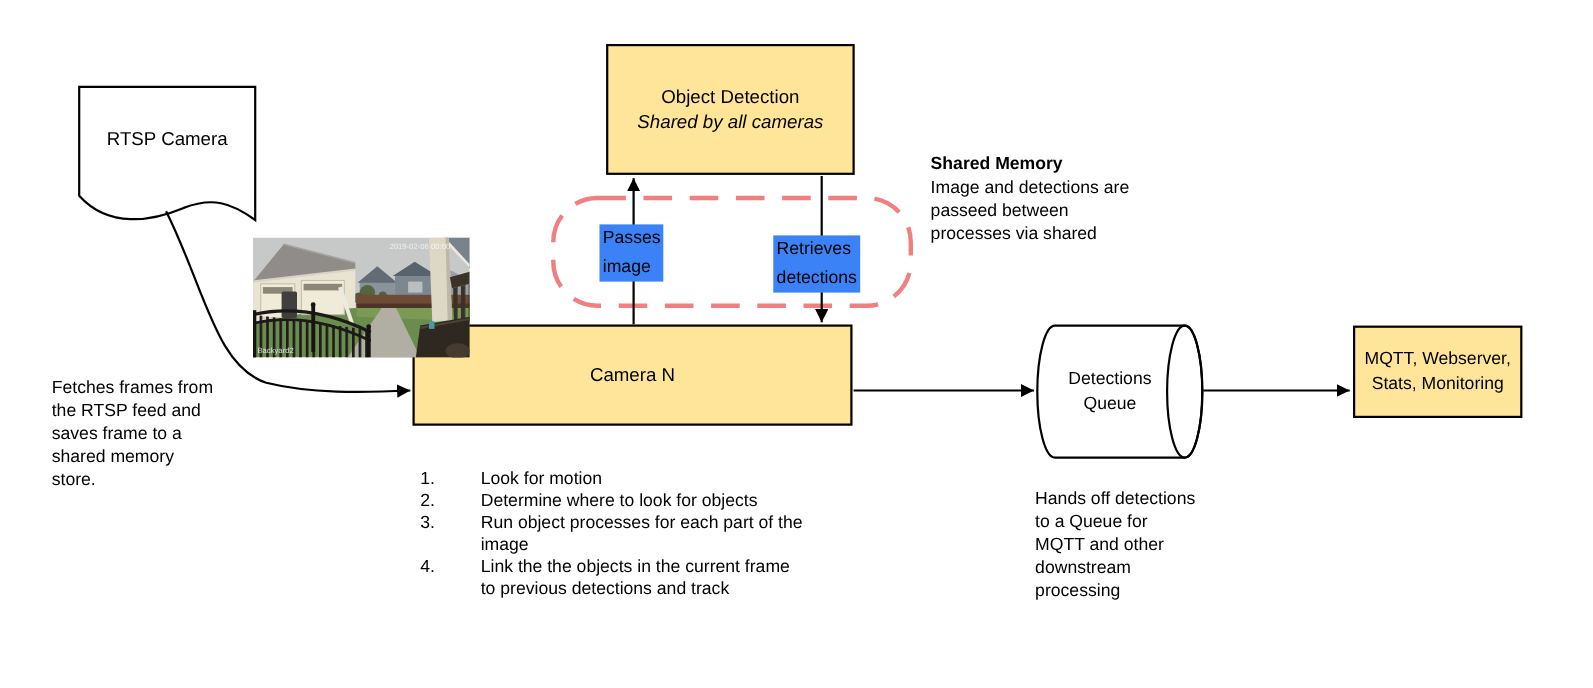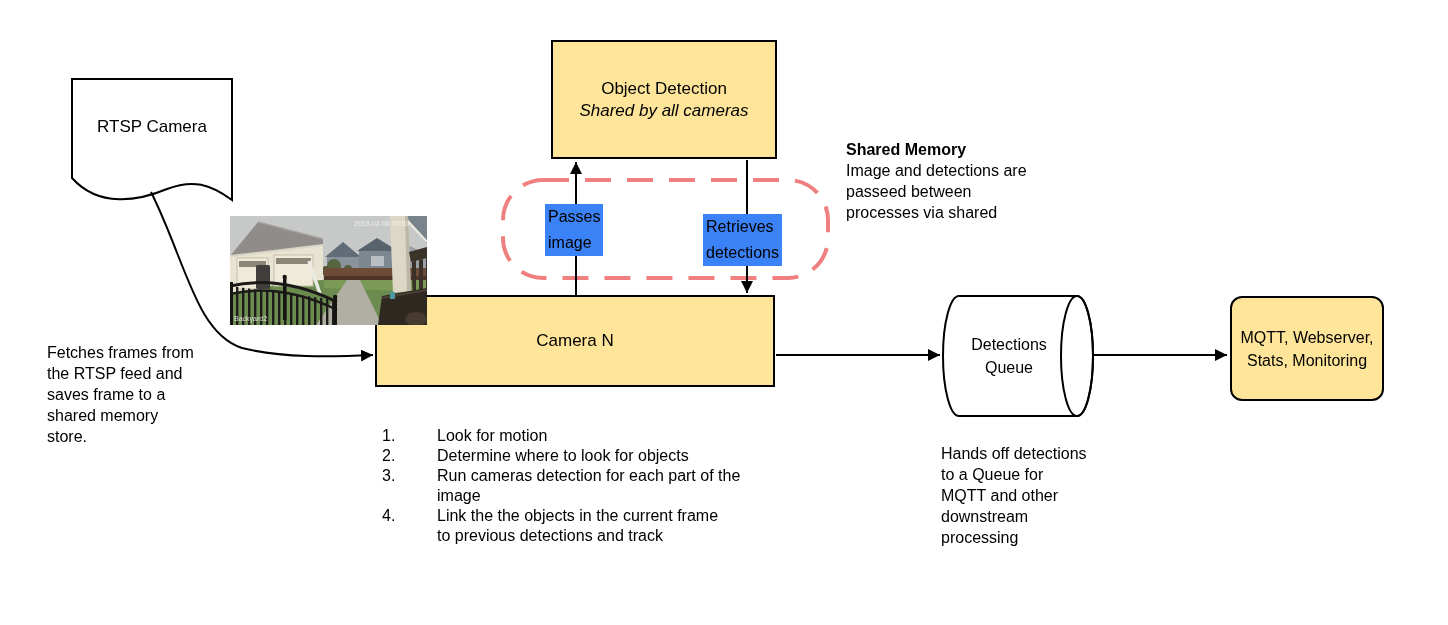--- a/index.html
+++ b/index.html
@@ -89,21 +89,21 @@
 
   <div class="node" style="left:375px; top:295px; width:400px; height:92px;">
     <div>Camera N</div>
   </div>
 
   <div class="plain-label small" style="left:945px; top:296px; width:128px; height:120px; font-size:16px; line-height:23px;">
     <div>Detections</div>
     <div>Queue</div>
   </div>
 
-  <div class="node small" style="left:1230px; top:296px; width:154px; height:105px;border-radius:12px;">
+  <div class="node small" style="left:1230px; top:296px; width:154px; height:84px;">
     <div>MQTT, Webserver,</div>
     <div>Stats, Monitoring</div>
   </div>
 
   <div class="edge-label" style="left:545px; top:204px;">
     <div>Passes</div>
     <div>image</div>
   </div>
   <div class="edge-label" style="left:703px; top:204px;margin-top:10px;">
     <div>Retrieves</div>
@@ -142,21 +142,21 @@
     </div>
     <div class="step">
       <div class="step-num">2.</div>
       <div>
         <div>Determine where to look for objects</div>
       </div>
     </div>
     <div class="step">
       <div class="step-num">3.</div>
       <div>
-        <div>Run cameras detection for each part of the</div>
+        <div>Run object processes for each part of the</div>
         <div>image</div>
       </div>
     </div>
     <div class="step">
       <div class="step-num">4.</div>
       <div>
         <div>Link the the objects in the current frame</div>
         <div>to previous detections and track</div>
       </div>
     </div>

